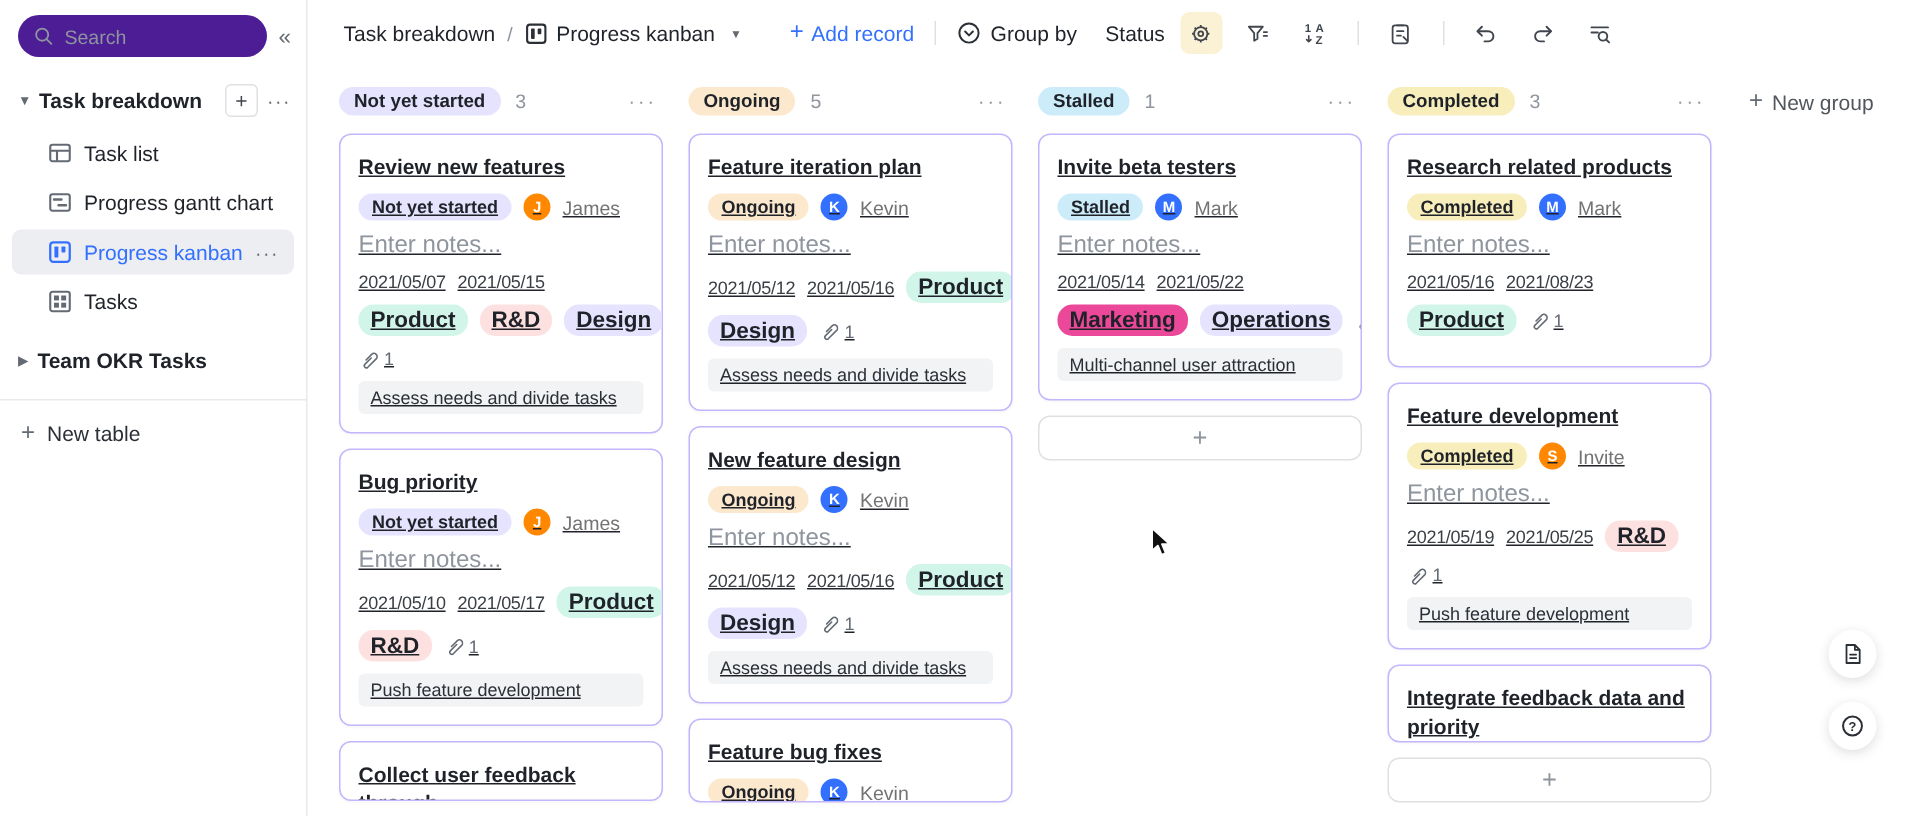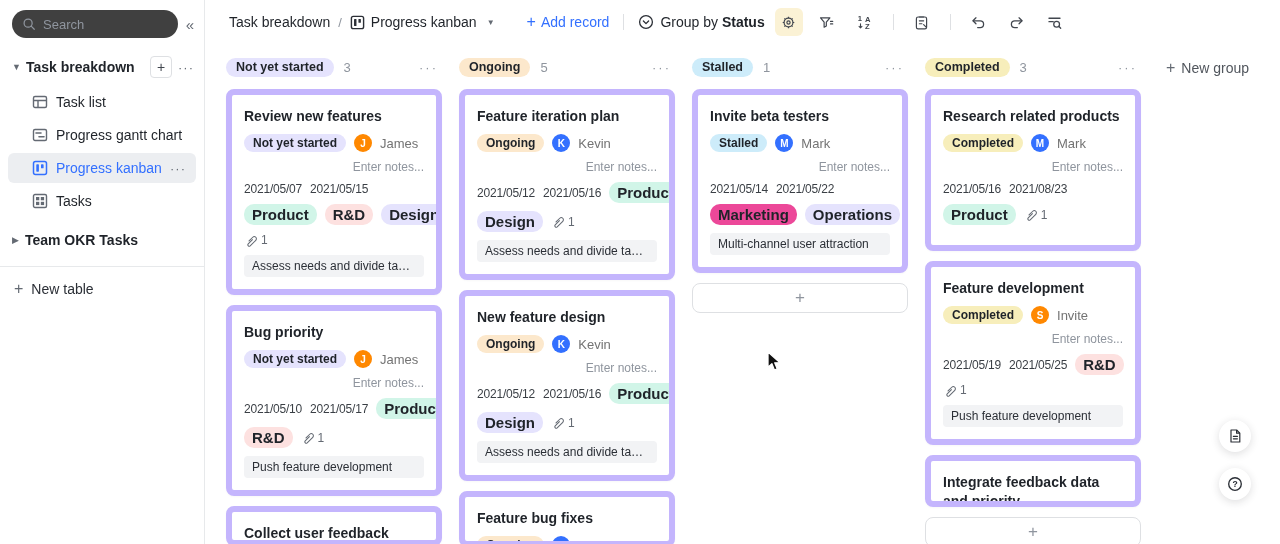--- a/index.html
+++ b/index.html
@@ -3,21 +3,21 @@
 <meta charset="utf-8">
 <style>
   * { box-sizing: border-box; margin: 0; padding: 0; }
   html,body { width:1280px; height:544px; overflow:hidden; background:#fff;
     font-family:"Liberation Sans","DejaVu Sans",sans-serif; color:#1f2329; }
   .app { position:relative; width:1280px; height:544px; display:flex; }
 
   
   .sidebar { width:205px; height:100%; border-right:1px solid #e7e9eb; background:#fff; flex:0 0 205px; padding-top:10px; }
   .search-row { display:flex; align-items:center; padding:0 10px 0 12px; }
-  .search-pill { flex:1; height:28px; background:#404040; border-radius:14px; display:flex; align-items:center; padding:0 10px; gap:7px; }
+  .search-pill { flex:1; height:28px; background:#4c1d95; border-radius:14px; display:flex; align-items:center; padding:0 10px; gap:7px; }
   .search-pill .ph { color:#8f959e; font-size:13px; }
   .collapse-btn { color:#646a73; font-size:15px; margin-left:8px; cursor:pointer; }
   .side-section { display:flex; align-items:center; padding:0 10px 0 12px; height:34px; margin-top:12px; }
   .side-section .caret { font-size:9px; color:#646a73; width:14px; }
   .side-section .sec-label { font-size:14px; font-weight:700; flex:1; }
   .mini-add { width:22px; height:22px; border:1px solid #dee0e3; border-radius:4px; display:flex; align-items:center; justify-content:center; color:#41464e; font-size:14px; margin-right:6px; }
   .mini-more { color:#646a73; font-size:13px; letter-spacing:1px; }
   .side-item { display:flex; align-items:center; gap:8px; height:30px; margin:3px 8px; padding-left:24px; border-radius:6px; font-size:14px; color:#1f2329; }
   .side-item.active { background:#eceef1; color:#3370ff; }
   .side-item .more { margin-left:auto; margin-right:10px; color:#646a73; font-size:13px; letter-spacing:1px; }
@@ -32,39 +32,39 @@
   .main { flex:1; display:flex; flex-direction:column; min-width:0; }
   .topbar { height:44px; display:flex; align-items:center; padding-left:24px; flex:0 0 44px; }
   .crumb-root { font-size:14px; font-weight:500; }
   .crumb-sep { color:#8f959e; margin:0 8px; font-size:13px; }
   .crumb-view { display:flex; align-items:center; gap:6px; font-size:14px; font-weight:500; }
   .dd-caret { font-size:8px; color:#646a73; margin-left:4px; }
   .add-record { display:flex; align-items:center; gap:5px; color:#3370ff; font-size:14px; margin-left:32px; }
   .add-record .plus { font-size:16px; }
   .tb-divider { width:1px; height:16px; background:#dee0e3; margin:0 14px; }
   .groupby { display:flex; align-items:center; gap:6px; font-size:14px; }
-  .groupby b { font-weight:700; }
+  .groupby b { font-weight:400;margin-left:15px; }
   .tb-btn { width:28px; height:28px; border-radius:6px; display:flex; align-items:center; justify-content:center; margin-left:10px; }
   .tb-btn.hl { background:#fbf2d5; }
 
   
   .board { flex:1; position:relative; overflow:hidden; padding:12px 0 0 21px; }
   .cols { display:flex; gap:17px; align-items:flex-start; }
   .kcol { width:216px; flex:0 0 216px; }
   .kcol-head { display:flex; align-items:center; height:22px; margin-bottom:11px; }
   .status-pill { font-size:12.5px; font-weight:700; padding:2.5px 10px; border-radius:11px; white-space:nowrap; }
   .kcol-count { color:#8f959e; font-size:13px; margin-left:10px; }
   .kcol-more { margin-left:auto; color:#8f959e; font-size:13px; letter-spacing:2px; padding-right:4px; }
-  .card { background:#fff; border:6px solid #c4b5fd; border-radius:8px; padding:12px; margin-bottom:10px; box-shadow:0 1px 2px rgba(31,35,41,.03); overflow:hidden; }
+  .card { background:#fff; border:1px solid #c4b5fd; border-radius:8px; padding:12px; margin-bottom:10px; box-shadow:0 1px 2px rgba(31,35,41,.03); overflow:hidden;text-decoration:underline; }
   .card-title { font-size:14px; font-weight:700; line-height:19px; margin-bottom:8px; }
   .card-row { display:flex; align-items:center; gap:8px; margin-bottom:8px; white-space:nowrap; }
   .spill { font-size:12px; font-weight:700; padding:2px 9px; border-radius:10px; }
   .avatar { width:18px; height:18px; border-radius:50%; color:#fff; font-size:10px; font-weight:700; display:inline-flex; align-items:center; justify-content:center; }
   .aname { color:#737373; font-size:13px; }
-  .notes { color:#8f959e; font-size:12px; margin-bottom:8px;text-align:right; }
+  .notes { color:#8f959e; font-size:16px; margin-bottom:8px; }
   .datev { font-size:12px; color:#3a3f45; letter-spacing:-0.2px; }
   .tag { font-size:15px; font-weight:700; padding:2px 8px; border-radius:10px; }
   .attach { display:inline-flex; align-items:center; gap:4px; color:#646a73; font-size:12px; }
   .chip { background:#f2f3f5; color:#2b2f36; font-size:12px; padding:4px 8px; border-radius:4px; margin-top:2px; overflow:hidden; text-overflow:ellipsis; white-space:nowrap; }
   .add-bar { background:#fff; border:1px solid #dee0e3; border-radius:8px; height:30px; display:flex; align-items:center; justify-content:center; color:#8f959e; font-size:17px; }
   .new-group { display:flex; align-items:center; gap:6px; color:#51565d; font-size:14px; white-space:nowrap; padding-top:3px; margin-left:8px; }
   .new-group .plus { font-size:16px; color:#646a73; }
 
   
   .float-btn { position:absolute; width:32px; height:32px; border-radius:50%; background:#fff; box-shadow:0 2px 8px rgba(31,35,41,.15); display:flex; align-items:center; justify-content:center; }

